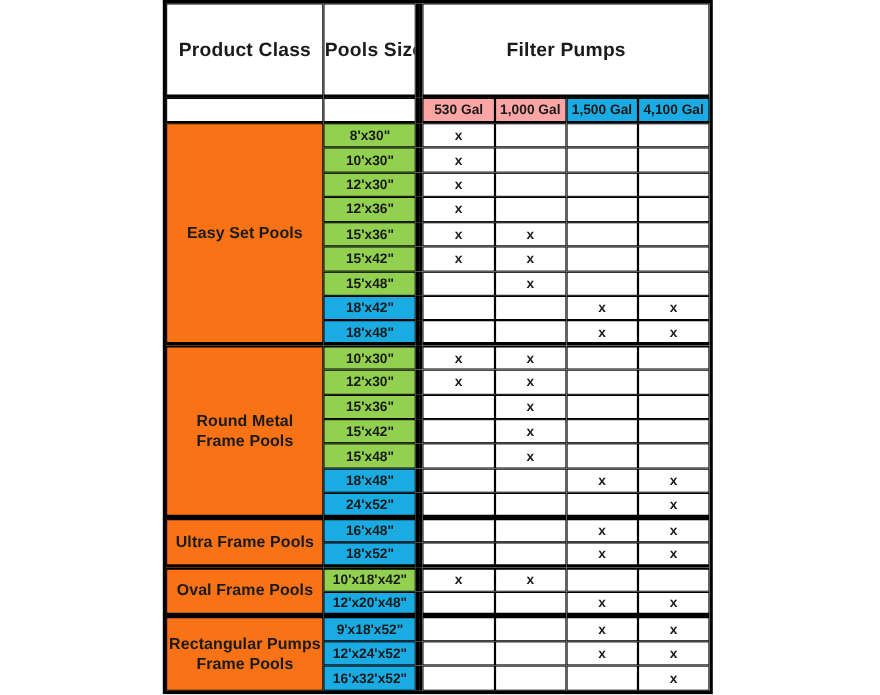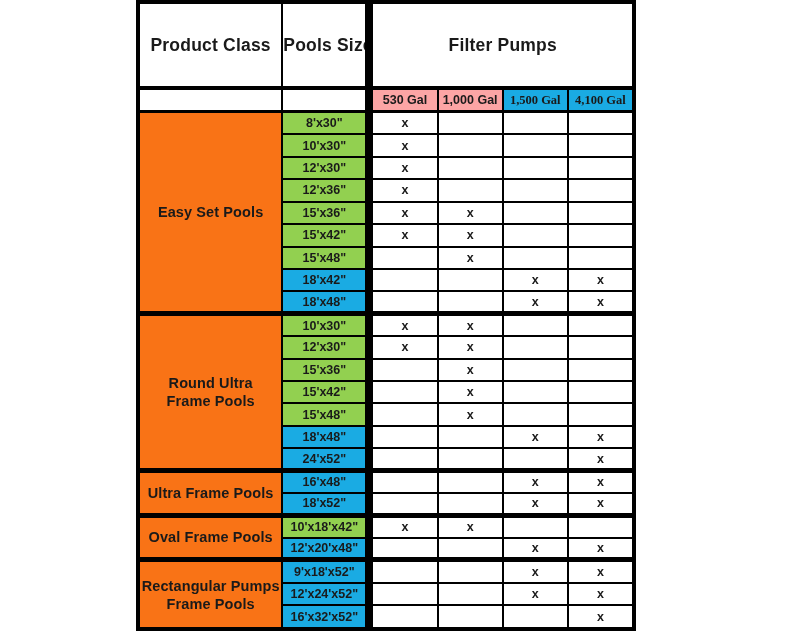--- a/index.html
+++ b/index.html
@@ -15,21 +15,21 @@
   #page {
     position: relative;
     width: 800px;
     height: 632px;
     background: #ffffff;
   }
 
   
   #compat-table {
     position: absolute;
-    left: 136px;
+    left: 148px;
     top: 0px;
     width: 500px;
     height: 631px;
     border-collapse: separate;
     border-spacing: 0;
     table-layout: fixed;
     background: #ffffff;
     box-sizing: border-box;
     border-left: 3px solid #000;
     border-top: 3px solid #000;
@@ -70,21 +70,21 @@
     border-bottom: none !important;
     border-left: 3px solid #000 !important;
     border-right: 3px solid #000 !important;
   }
   .hdr-gal {
     height: 23px;
     font-size: 12.5px;
     border-bottom: 2px solid #000 !important;
   }
   .gal-green { background: #fca5a5; color: #141414; }
-  .gal-blue  { background: #1aabe3; color: #10324a; font-family: Liberation Serif, serif; }
+  .gal-blue  { background: #1aabe3; color: #10324a; }
 
   .blank-class { background:#ffffff; }
 
   
   .sz {
     height: 22.2px;
     font-size: 12.5px;
   }
   .sz.green { background: #92d050; color: #141414; }
   .sz.blue  { background: #1aabe3; color: #10324a; }
@@ -218,21 +218,21 @@
         <tr class="section-end">
           <td class="sz blue">18'x48"</td>
           <td class="sep-cell"></td>
           <td class="mark"></td>
           <td class="mark"></td>
           <td class="mark">x</td>
           <td class="mark">x</td>
         </tr>
         <tr class="section-start">
           <td class="class-cell grp" rowspan="7">
-            <div>Round Ultra</div>
+            <div>Round Metal</div>
             <div>Frame Pools</div>
           </td>
           <td class="sz green">10'x30"</td>
           <td class="sep-cell"></td>
           <td class="mark">x</td>
           <td class="mark">x</td>
           <td class="mark"></td>
           <td class="mark"></td>
         </tr>
         <tr>

